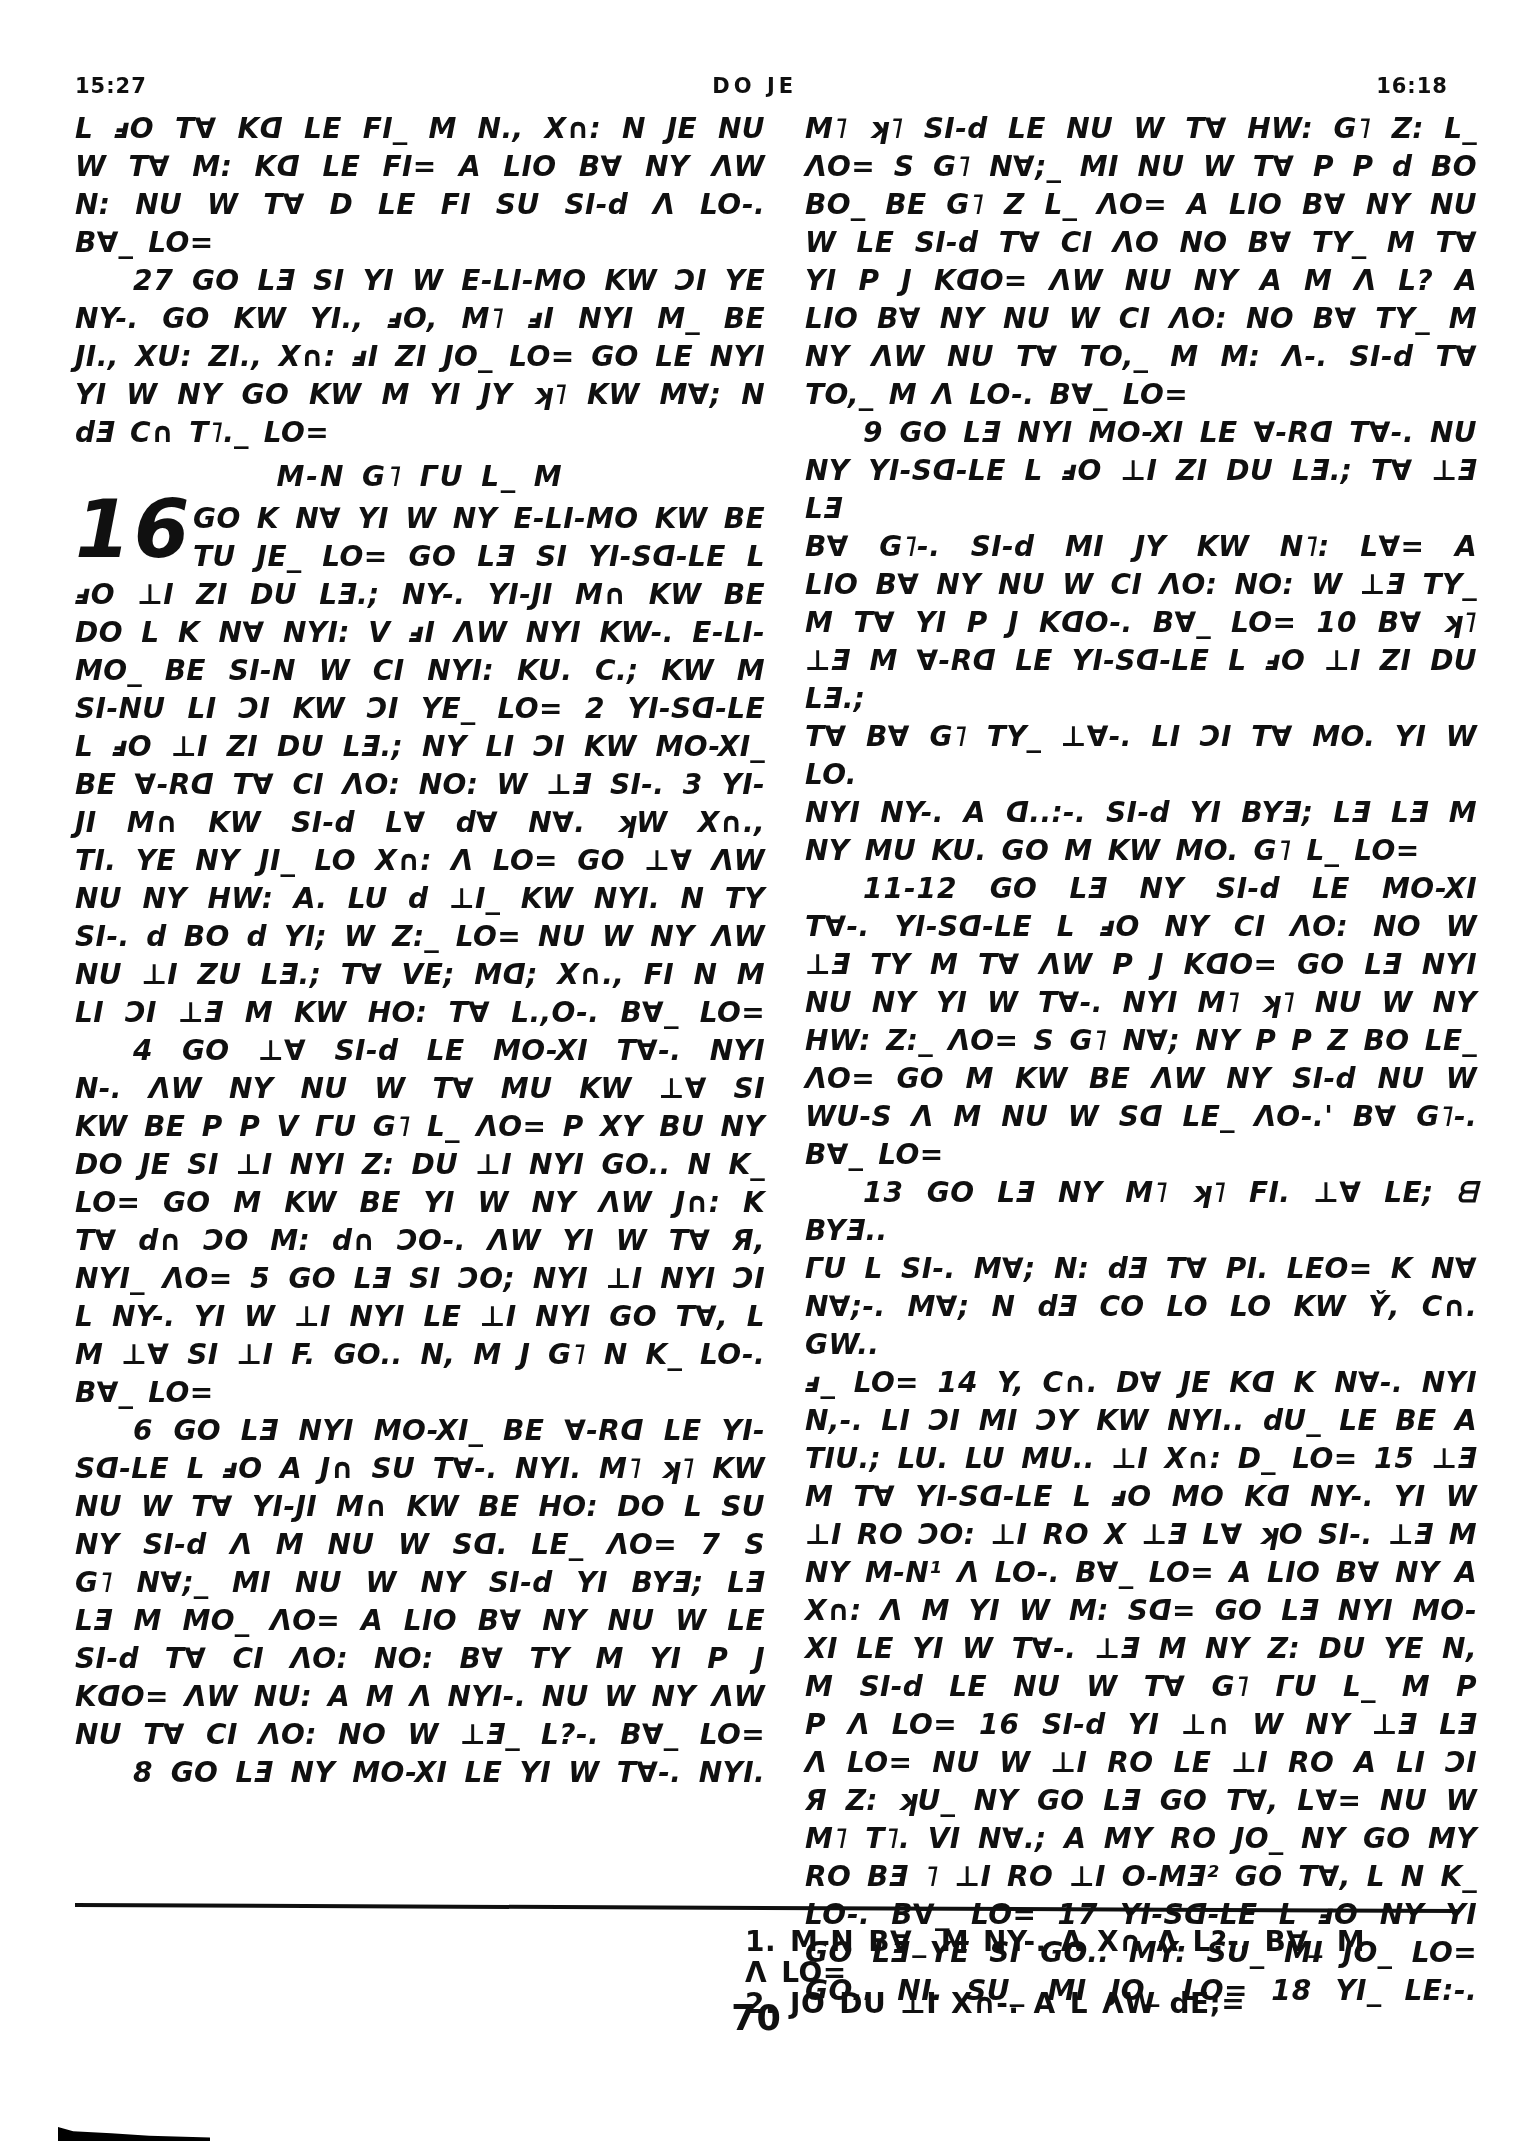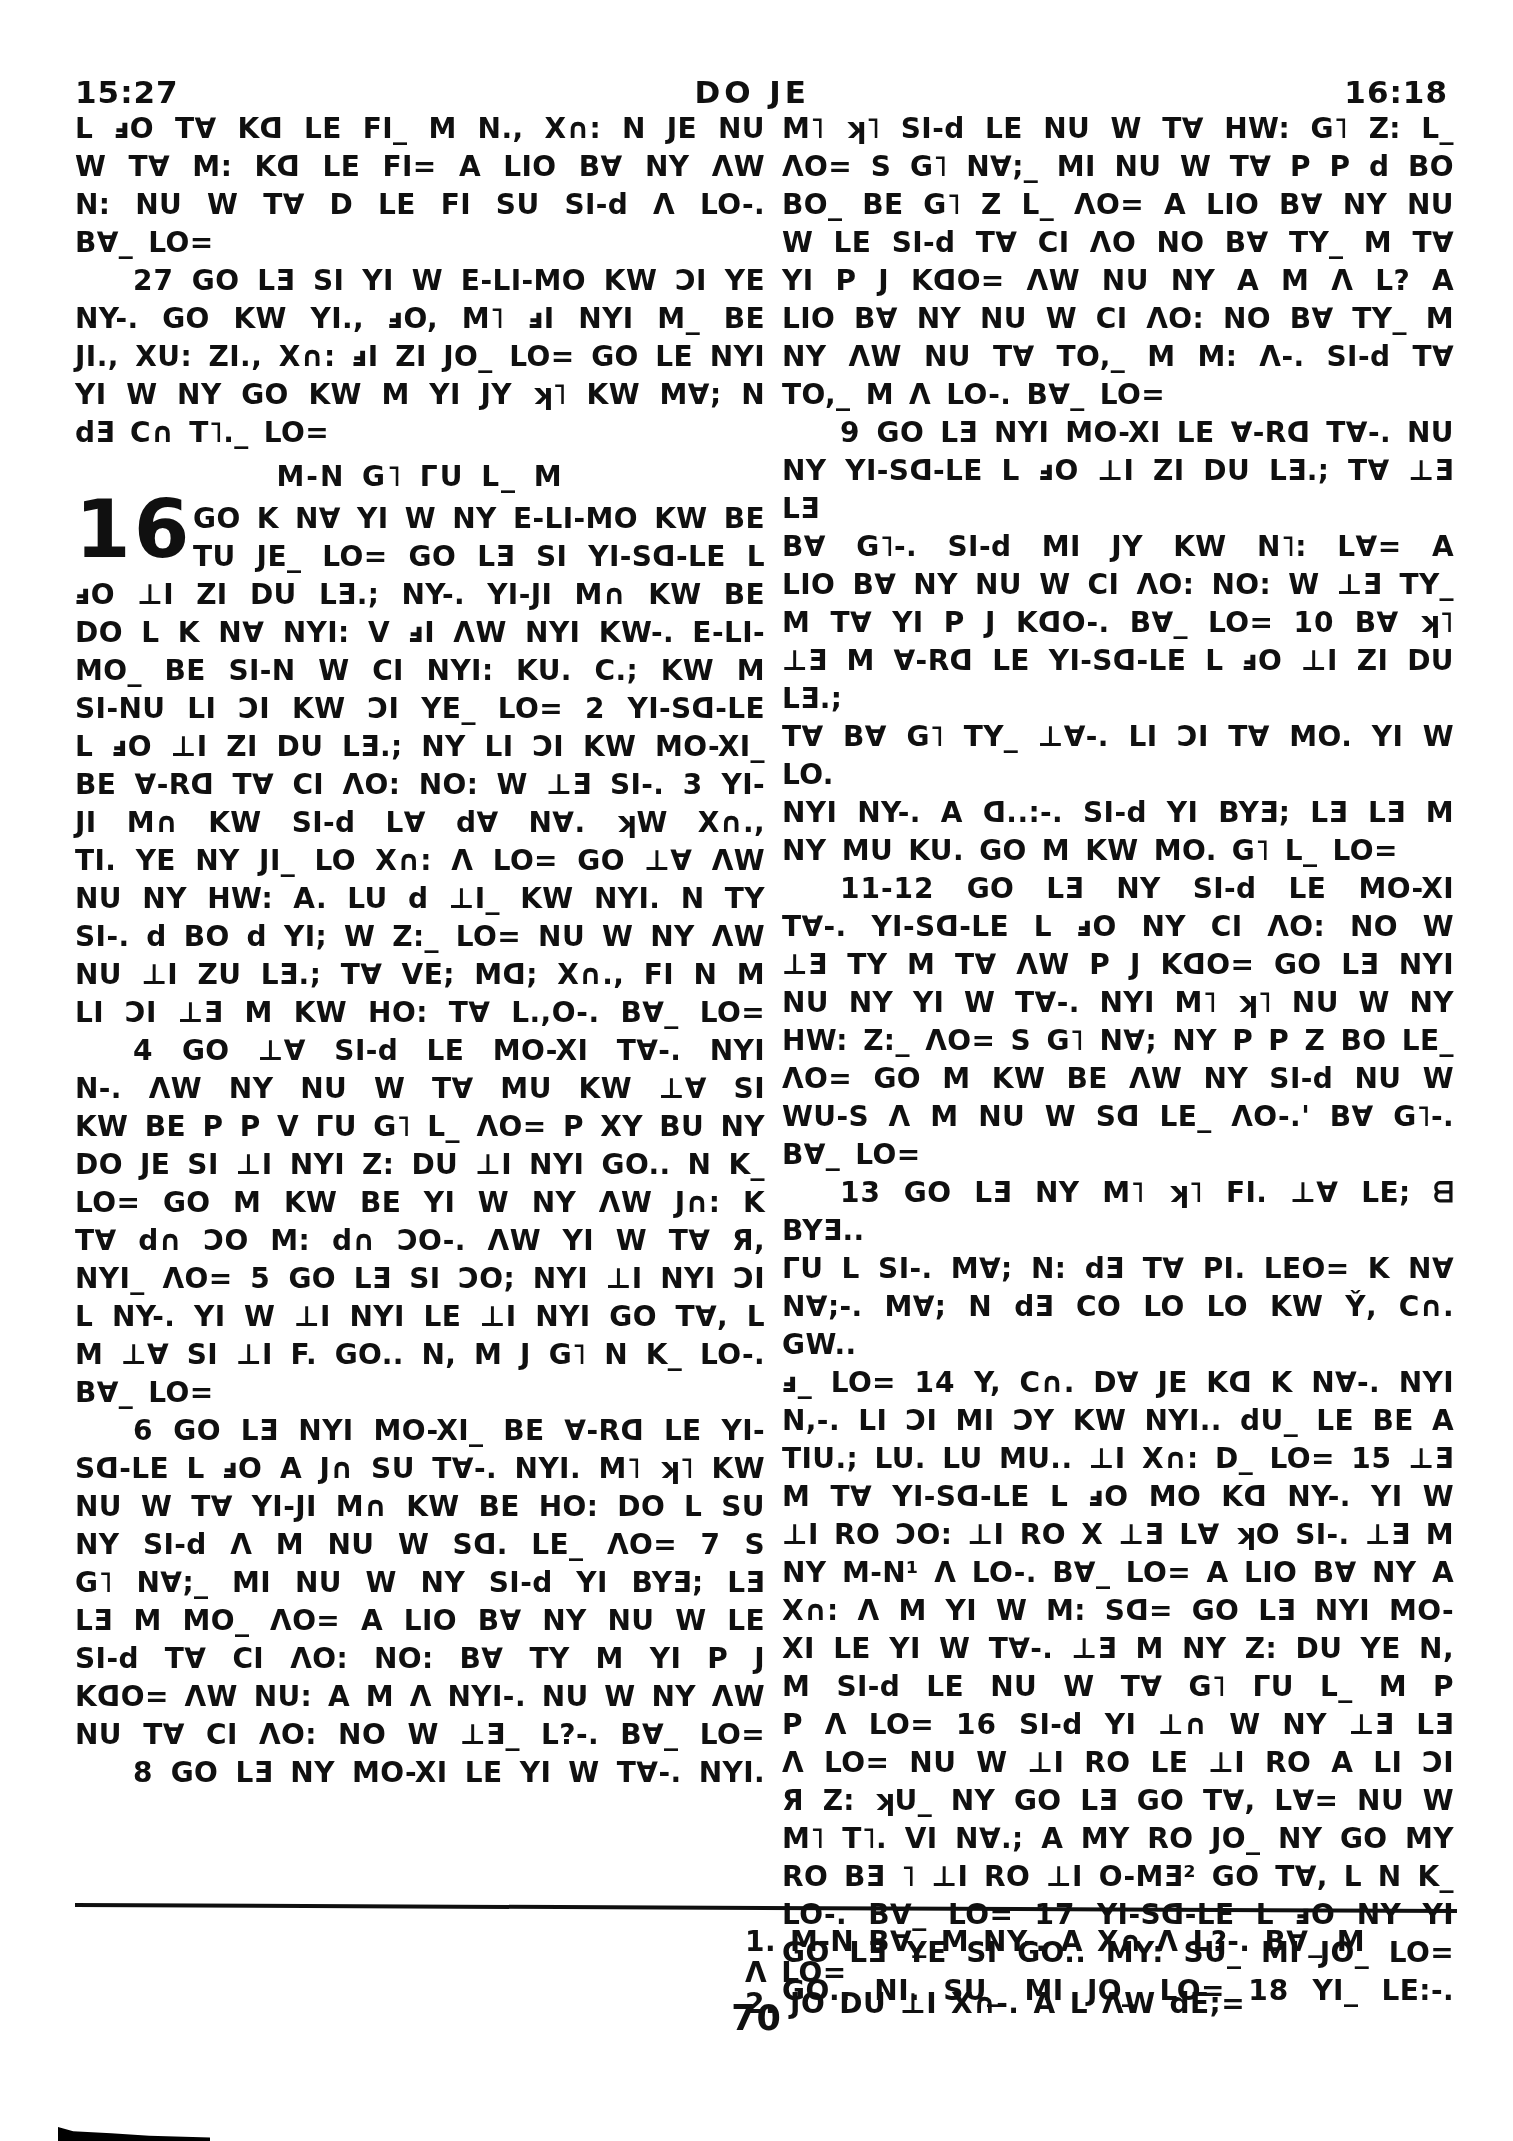--- a/index.html
+++ b/index.html
@@ -9,26 +9,26 @@
     margin:0 auto;
     background:#ffffff;
     font-family:"DejaVu Sans", sans-serif;
     font-weight:bold;
     color:#101010;
     overflow:hidden;
   }
   .header{
     position:absolute;top:74px;left:75px;right:65px;
     display:flex;justify-content:space-between;align-items:baseline;
-    font-size:31px;letter-spacing:1px;
+    font-size:21px;letter-spacing:1px;
   }
   .header .center{position:absolute;left:50%;transform:translateX(-58%);letter-spacing:4px;}
   .columns{
     position:absolute;top:110px;left:75px;
-    display:flex;gap:17px;
+    display:flex;gap:40px;font-style:italic;
   }
   .col{width:690px;}
   .col.right{width:672px;}
   .line{
     font-size:28px;line-height:38px;
     letter-spacing:0.4px;word-spacing:5px;
     text-align:justify;text-align-last:justify;
     white-space:normal;
   }
   .line b.vnum{font-weight:900;letter-spacing:1px;}

